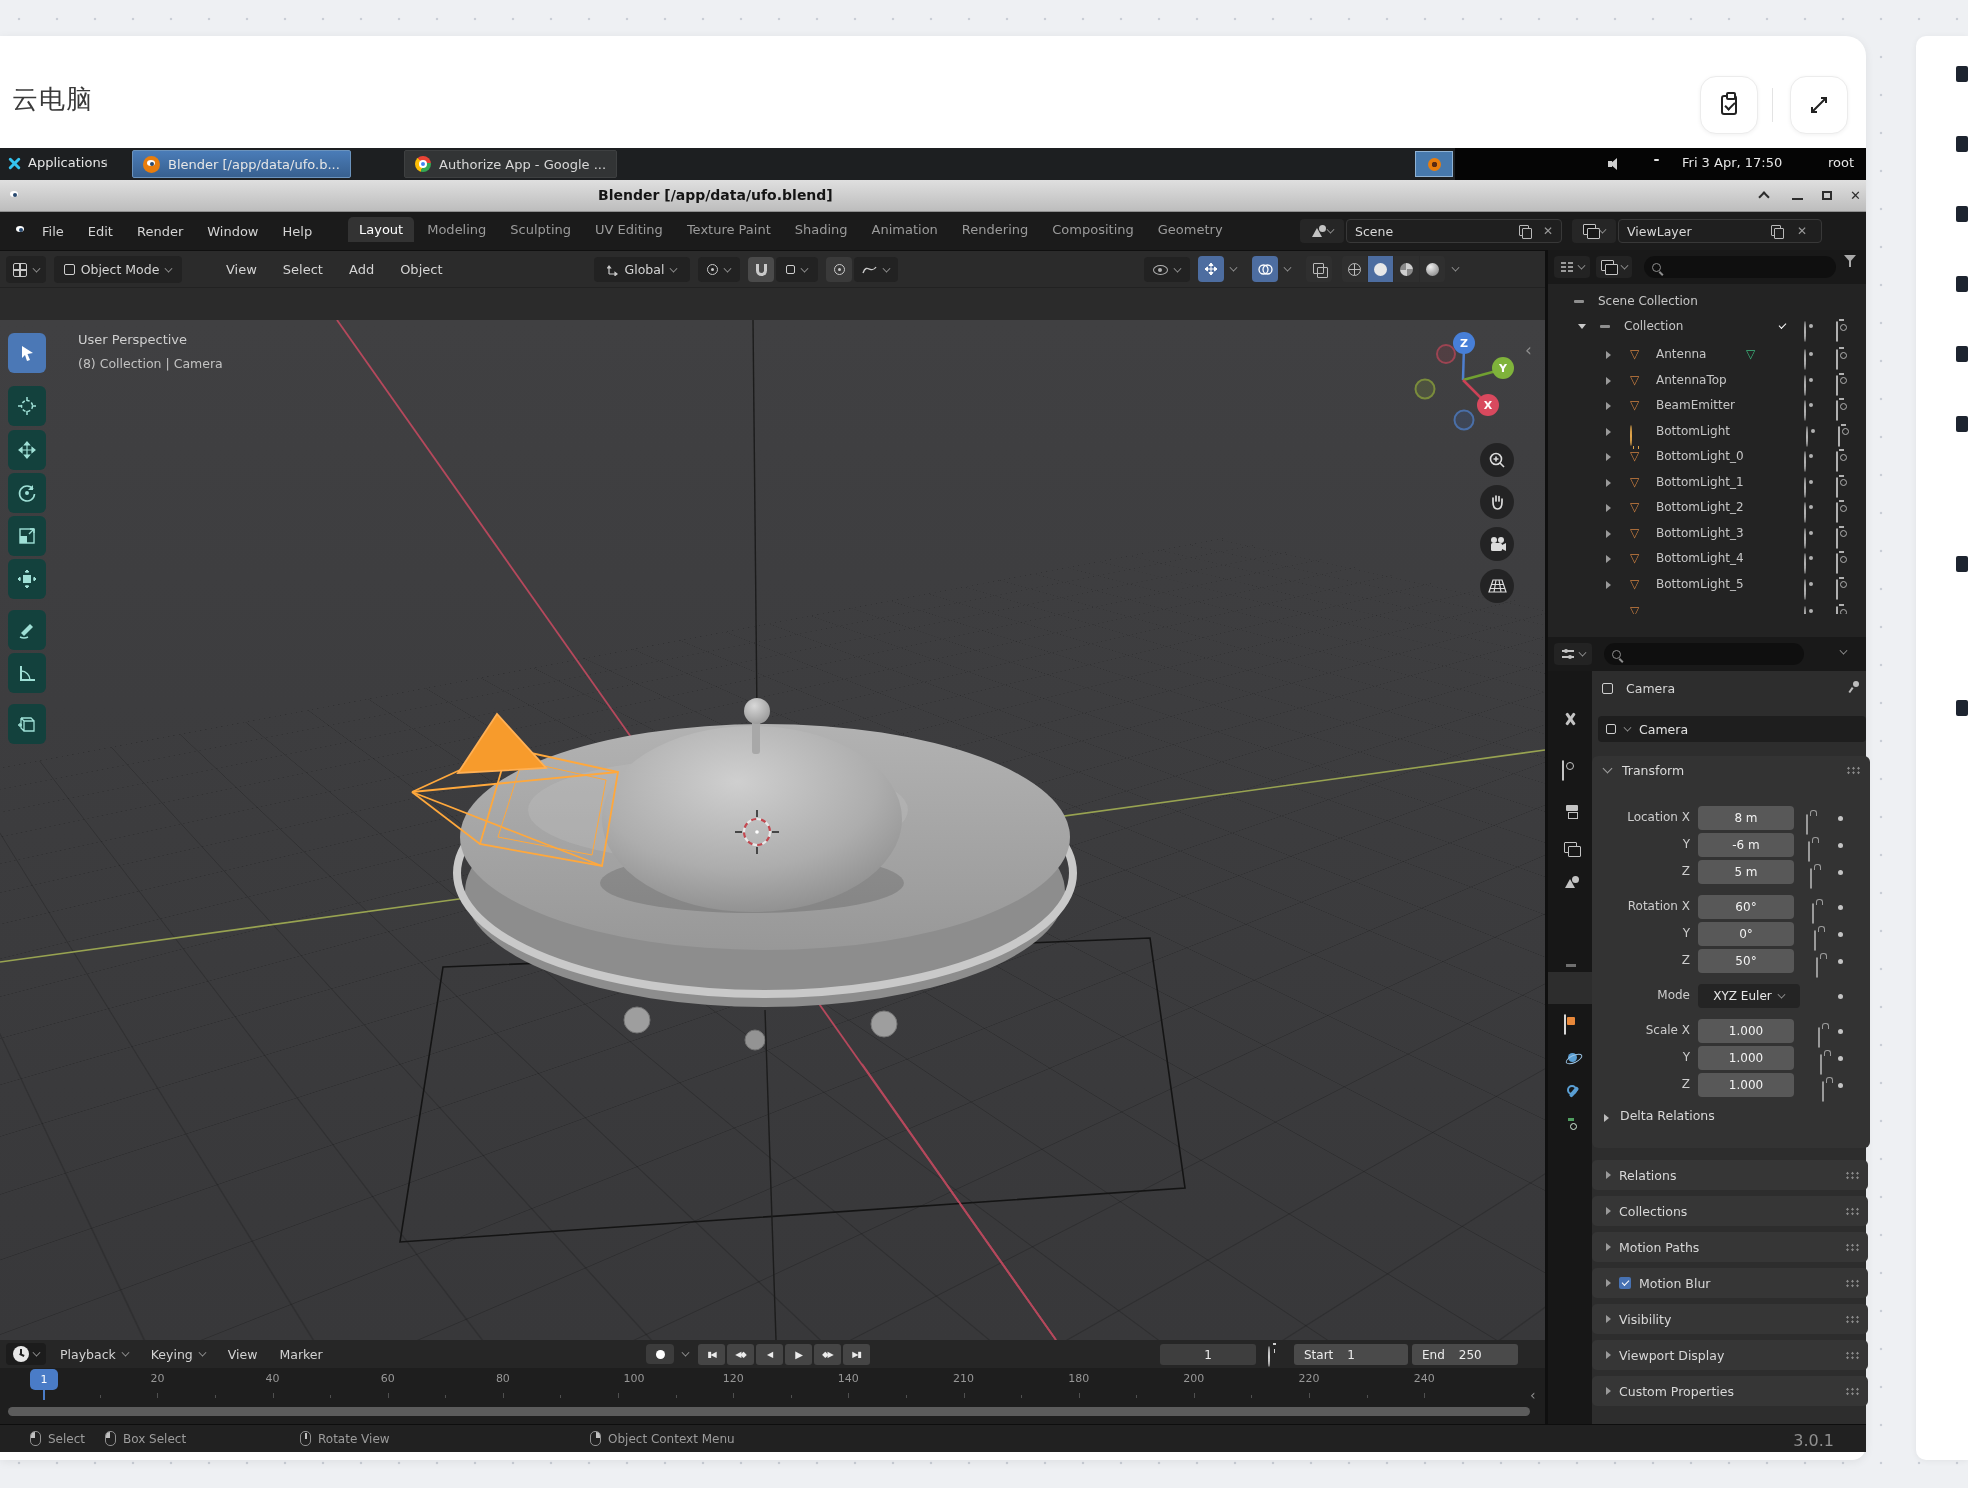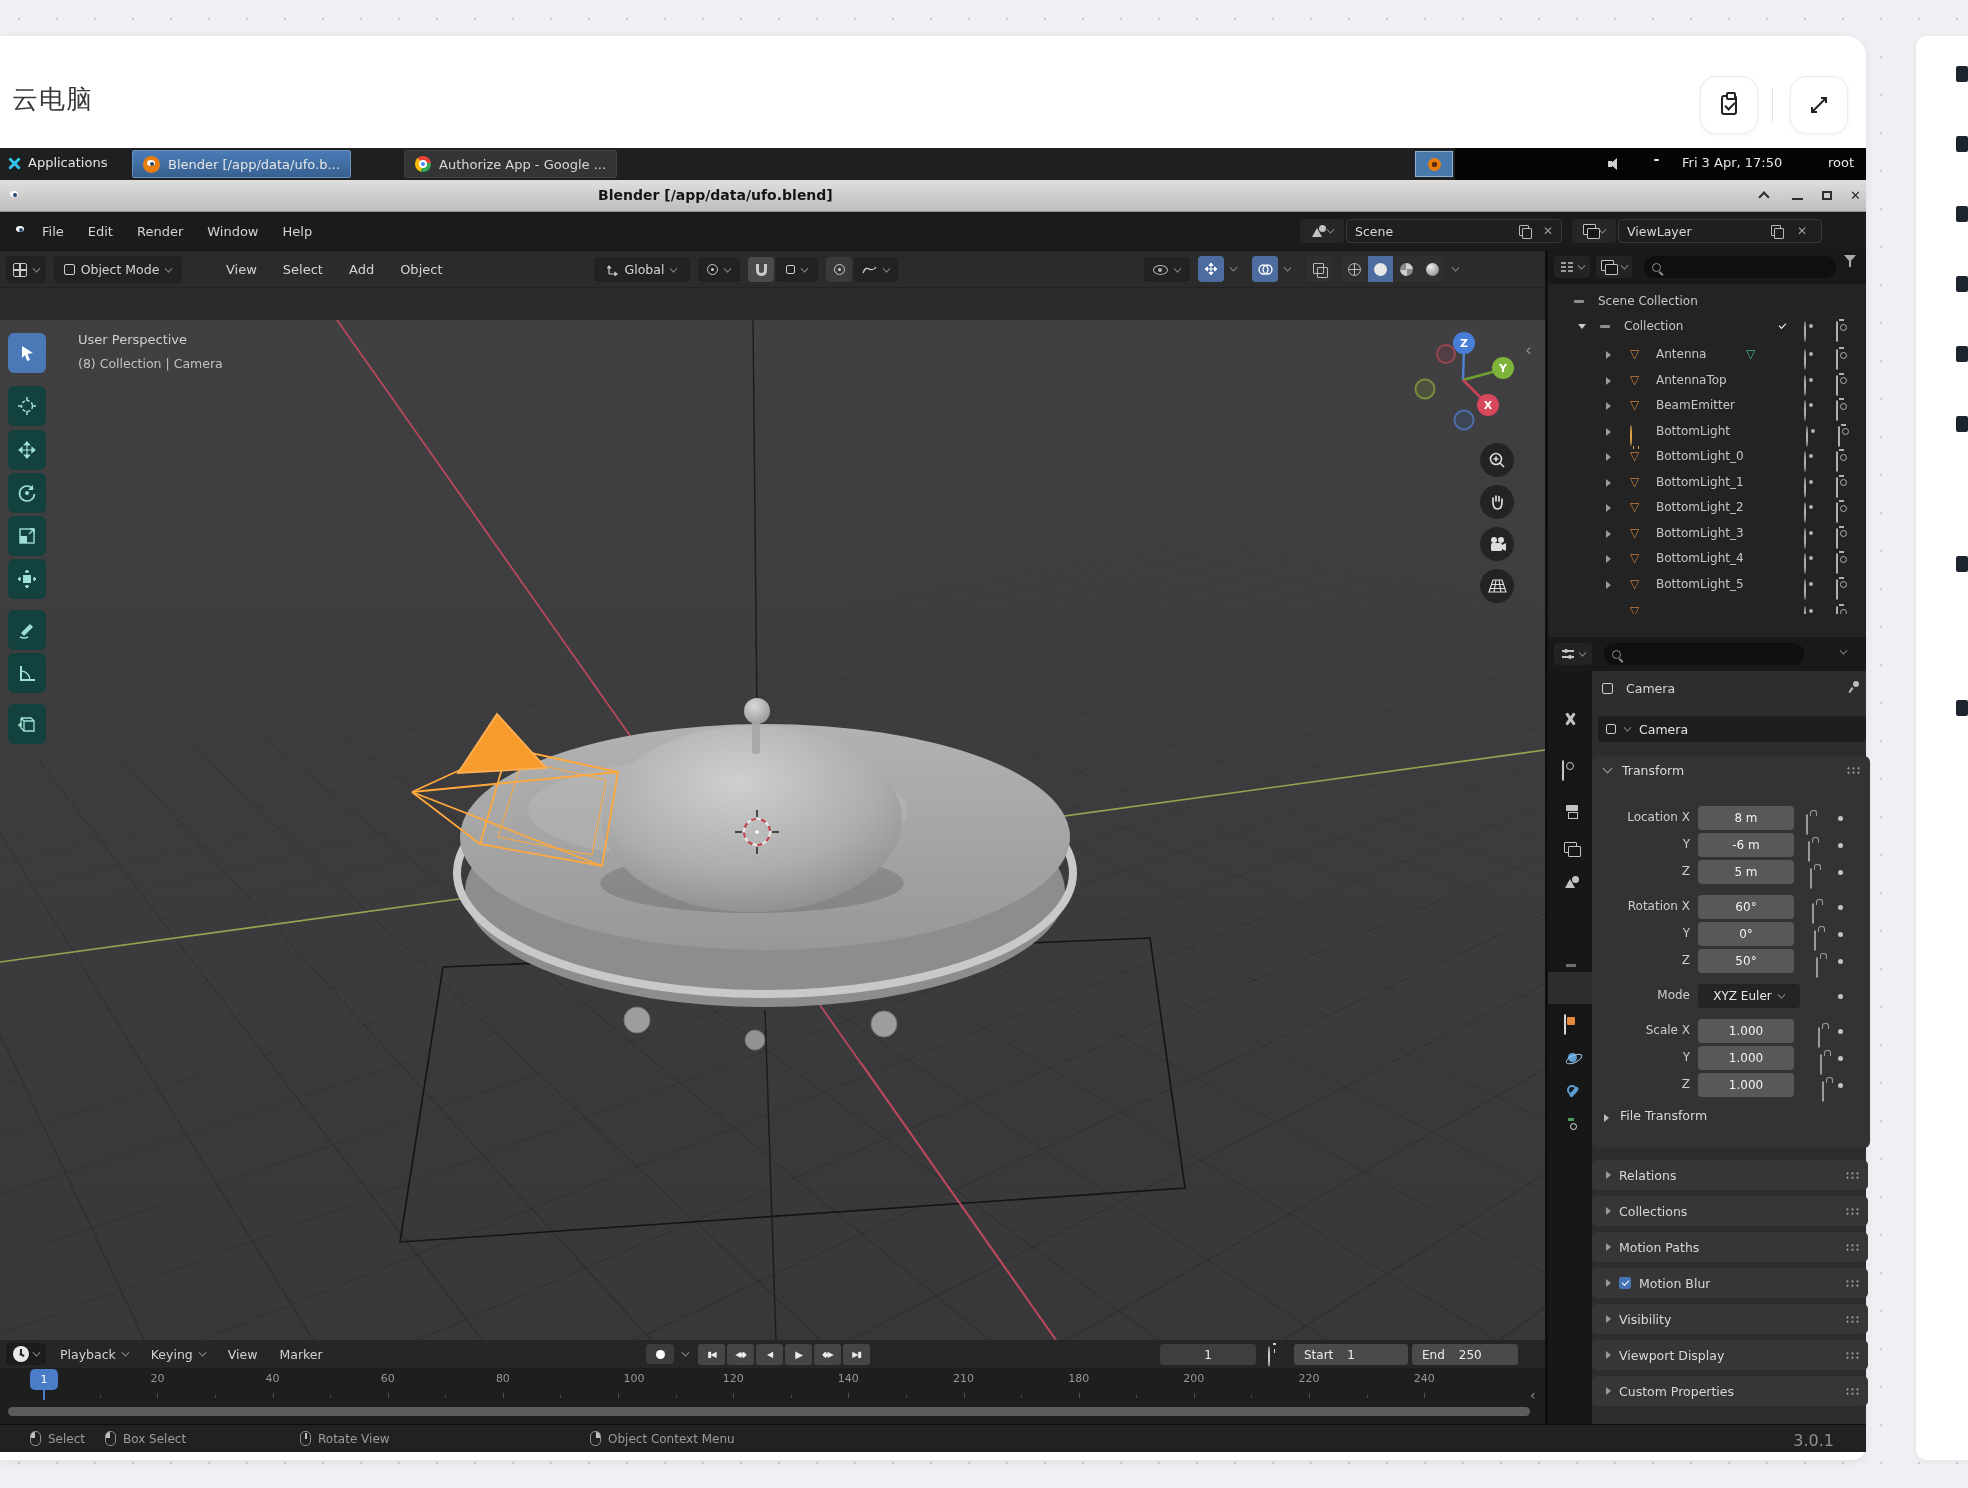--- a/index.html
+++ b/index.html
@@ -267,20 +267,32 @@
 
   
   <div class="topbar">
     <span class="blogo abs" style="left:12px;top:10px"></span>
     <div class="menurow" id="tb-menus" style="left:42px;top:0;height:38px;gap:24px">
         <span class="menu">File</span>
         <span class="menu">Edit</span>
         <span class="menu">Render</span>
         <span class="menu">Window</span>
         <span class="menu">Help</span>
+      </div>
+    <div class="menurow" id="tb-tabs" style="left:348px;top:5px;gap:2px">
+        <div class="tab active">Layout</div>
+        <div class="tab">Modeling</div>
+        <div class="tab">Sculpting</div>
+        <div class="tab">UV Editing</div>
+        <div class="tab">Texture Paint</div>
+        <div class="tab">Shading</div>
+        <div class="tab">Animation</div>
+        <div class="tab">Rendering</div>
+        <div class="tab">Compositing</div>
+        <div class="tab">Geometry</div>
       </div>
     <div class="icobtn" style="left:1300px;top:7px;width:44px;height:24px;background:#262626">
       <span class="ti-scene" style="position:relative;width:16px;height:16px"></span>
         <span class="cv"></span>
     </div>
     <div class="dkfield" style="left:1346px;top:7px;width:216px;height:24px;padding-left:8px">
       <span>Scene</span>
       <span class="copyic" style="position:absolute;left:172px"></span>
       <span class="xic" style="position:absolute;left:196px">✕</span>
     </div>
@@ -648,21 +660,21 @@
   </div>
   <div class="tcard"></div>
   <span class="cv abs" style="left:1604px;top:768px;transform:rotate(45deg)"></span>
   <span class="abs" style="left:1622px;top:763px;font-size:12.5px;color:#dadada">Transform</span>
   <span class="grip abs" style="left:1846px;top:766px"></span>
   <div id="trows"><div class="trow-label" style="left: 1568px; top: 810px;">Location X</div><div class="fnum" style="left: 1698px; top: 806px;">8 m</div><span class="lockico abs" style="left: 1806px; top: 815px;"></span><span class="adot abs" style="left: 1838px; top: 816px;"></span><div class="trow-label" style="left: 1568px; top: 837px;">Y</div><div class="fnum" style="left: 1698px; top: 833px;">-6 m</div><span class="lockico abs" style="left: 1806px; top: 842px;"></span><span class="adot abs" style="left: 1838px; top: 843px;"></span><div class="trow-label" style="left: 1568px; top: 864px;">Z</div><div class="fnum" style="left: 1698px; top: 860px;">5 m</div><span class="lockico abs" style="left: 1806px; top: 869px;"></span><span class="adot abs" style="left: 1838px; top: 870px;"></span><div class="trow-label" style="left: 1568px; top: 899px;">Rotation X</div><div class="fnum" style="left: 1698px; top: 895px;">60°</div><span class="lockico abs" style="left: 1806px; top: 904px;"></span><span class="adot abs" style="left: 1838px; top: 905px;"></span><div class="trow-label" style="left: 1568px; top: 926px;">Y</div><div class="fnum" style="left: 1698px; top: 922px;">0°</div><span class="lockico abs" style="left: 1806px; top: 931px;"></span><span class="adot abs" style="left: 1838px; top: 932px;"></span><div class="trow-label" style="left: 1568px; top: 953px;">Z</div><div class="fnum" style="left: 1698px; top: 949px;">50°</div><span class="lockico abs" style="left: 1806px; top: 958px;"></span><span class="adot abs" style="left: 1838px; top: 959px;"></span><div class="trow-label" style="left: 1568px; top: 988px;">Mode</div><div class="fsel" style="left: 1698px; top: 984px;">
         <span>XYZ Euler</span>
         <span class="cv"></span>
       </div><span class="adot abs" style="left: 1838px; top: 994px;"></span><div class="trow-label" style="left: 1568px; top: 1023px;">Scale X</div><div class="fnum" style="left: 1698px; top: 1019px;">1.000</div><span class="lockico abs" style="left: 1806px; top: 1028px;"></span><span class="adot abs" style="left: 1838px; top: 1029px;"></span><div class="trow-label" style="left: 1568px; top: 1050px;">Y</div><div class="fnum" style="left: 1698px; top: 1046px;">1.000</div><span class="lockico abs" style="left: 1806px; top: 1055px;"></span><span class="adot abs" style="left: 1838px; top: 1056px;"></span><div class="trow-label" style="left: 1568px; top: 1077px;">Z</div><div class="fnum" style="left: 1698px; top: 1073px;">1.000</div><span class="lockico abs" style="left: 1806px; top: 1082px;"></span><span class="adot abs" style="left: 1838px; top: 1083px;"></span></div>
   <span class="tri-r abs" style="left:1604px;top:1114px;border-left-color:#bbb"></span>
-  <span class="abs" style="left:1620px;top:1108px;font-size:12.5px;color:#d8d8d8">File Transform</span>
+  <span class="abs" style="left:1620px;top:1108px;font-size:12.5px;color:#d8d8d8">Delta Relations</span>
   <div id="ppanels">
       <div class="pbar" style="top: 1160px;">
         <span class="tri-r"></span>
         <span>Relations</span>
         <span class="grip"></span>
       </div>
       <div class="pbar" style="top: 1196px;">
         <span class="tri-r"></span>
         <span>Collections</span>
         <span class="grip"></span>

